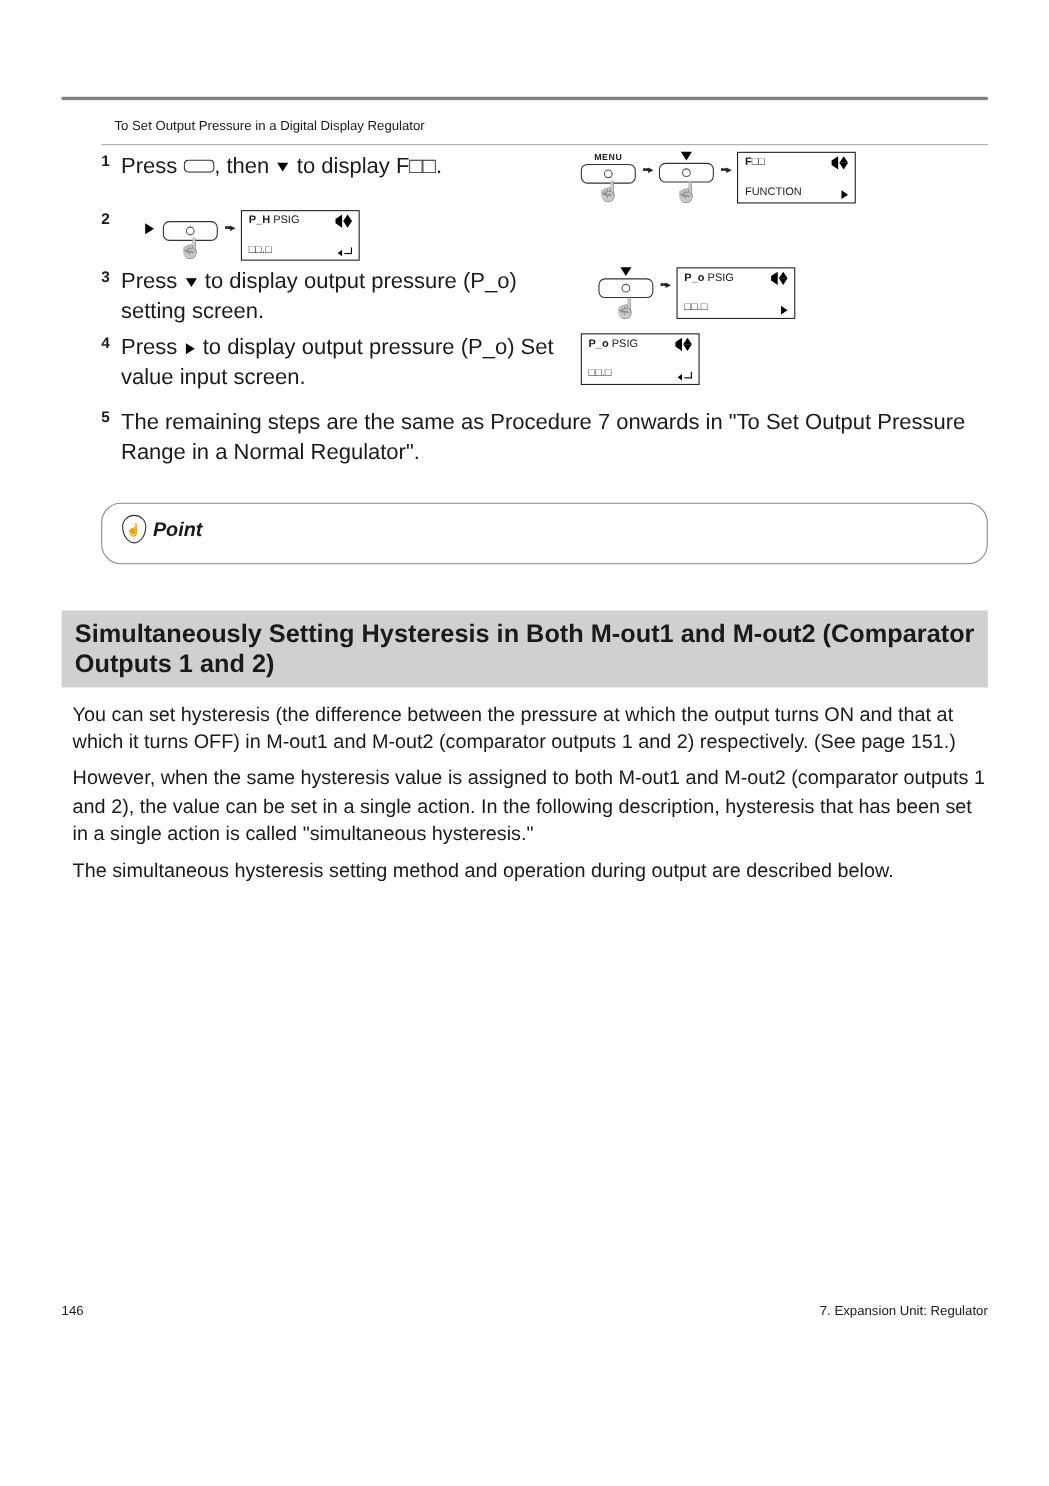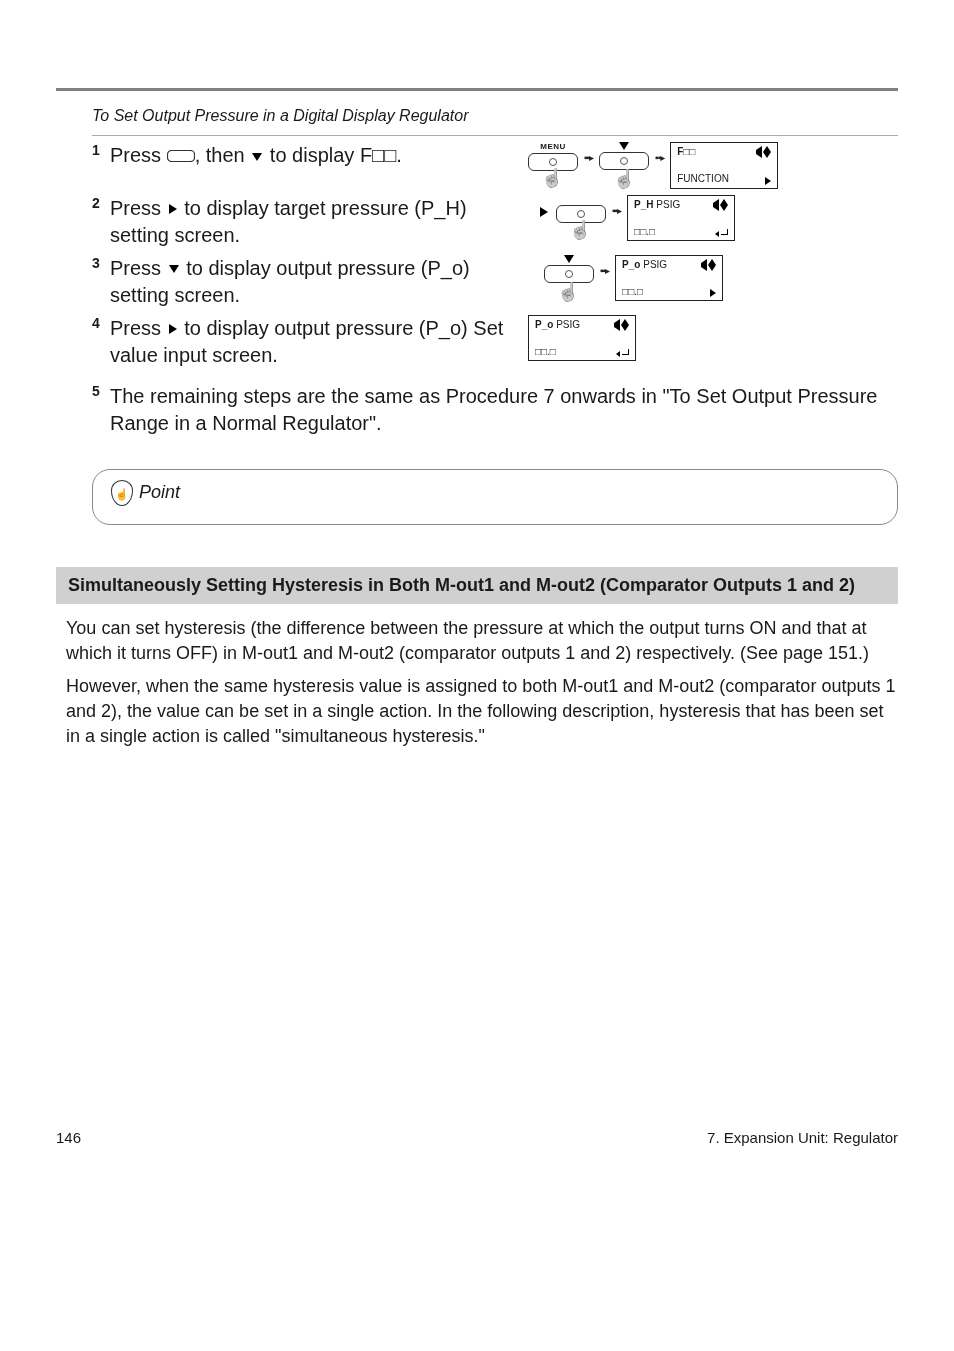--- a/index.html
+++ b/index.html
@@ -14,23 +14,22 @@
     width: 954px;
     padding: 40px 56px 60px 56px;
     position: relative;
   }
   .thick-rule {
     height: 3px;
     background: #808080;
     margin: 48px 0 16px 0;
   }
   .italic-intro {
-    font-style: italic;
-    font-size: 16px;
-    margin: 6px 0 10px 36px;
+    font-size: 12px;
+    margin: 6px 0 10px 48px;
   }
   .thin-rule {
     height: 1px;
     background: #aaa;
     margin: 0 0 6px 36px;
   }
   .step-row {
     display: flex;
     align-items: flex-start;
     margin: 6px 0 6px 36px;
@@ -197,42 +196,42 @@
     border-radius: 50% 50% 50% 50% / 40% 40% 60% 60%;
   }
   .point-icon .inner {
     position: absolute;
     left: 50%; top: 54%;
     transform: translate(-50%, -50%);
     font-size: 11px;
   }
   .point-title {
     font-family: "Arial Black", Arial, sans-serif;
-    font-weight: 400;
+    font-weight: 700;
     font-size: 18px;
     font-style: italic;
   }
   .point-body { font-size: 13.5px; line-height: 1.35; }
   .section-head {
     background: #d0d0d0;
     margin: 42px 0 12px 0;
     padding: 8px 12px;
-    font-size: 18px;
+    font-size: 23px;
     font-weight: bold;
   }
   .body-para {
     font-size: 18px;
     line-height: 1.4;
     margin: 8px 0 0 10px;
   }
   .footer {
     display: flex;
     justify-content: space-between;
     margin-top: 380px;
-    font-size: 15px;
+    font-size: 12px;
   }
 </style>
 </head>
 <body>
 
 <div class="page">
   <div class="thick-rule"></div>
 
   <div class="italic-intro">To Set Output Pressure in a Digital Display Regulator</div>
   <div class="thin-rule"></div>
@@ -271,23 +270,20 @@
         <div class="row2">
             <span>FUNCTION</span>
             <span class="tri-right-sm"></span>
           </div>
       </div>
     </div>
   </div>
 
   <div class="step-row">
     <div class="step-num">2</div>
-    <div class="step-text">
-      <span>Press </span><span class="tri-right"></span><span> to display target pressure (P_H) setting screen.</span>
-    </div>
     <div class="diagram-col" style="padding-left:10px">
       <span class="tri-right" style="margin-top:12px"></span>
       <div class="menu-button-fig">
         <div style="height:10px"></div>
         <div class="btn-outline"></div>
         <div class="hand">☝</div>
       </div>
       <div class="dots-arrow">▪▪▸</div>
       <div class="lcd">
         <div class="row1">
@@ -381,18 +377,19 @@
         <span class="inner">☝</span>
       </span>
       <span class="point-title">Point</span>
     </div>
   </div>
 
   <div class="section-head">Simultaneously Setting Hysteresis in Both M-out1 and M-out2 (Comparator Outputs 1 and 2)</div>
 
   <div class="body-para">You can set hysteresis (the difference between the pressure at which the output turns ON and that at which it turns OFF) in M-out1 and M-out2 (comparator outputs 1 and 2) respectively. (See page 151.)</div>
   <div class="body-para">However, when the same hysteresis value is assigned to both M-out1 and M-out2 (comparator outputs 1 and 2), the value can be set in a single action. In the following description, hysteresis that has been set in a single action is called "simultaneous hysteresis."</div>
+  <div class="body-para">The simultaneous hysteresis setting method and operation during output are described below.</div>
 
   <div class="footer">
     <span>146</span>
     <span>7. Expansion Unit: Regulator</span>
   </div>
 </div>
 
 </body></html>

